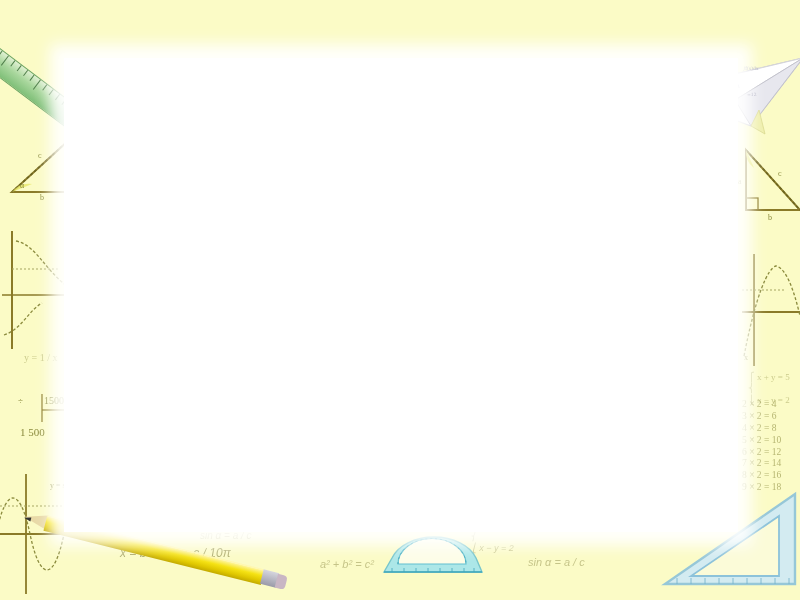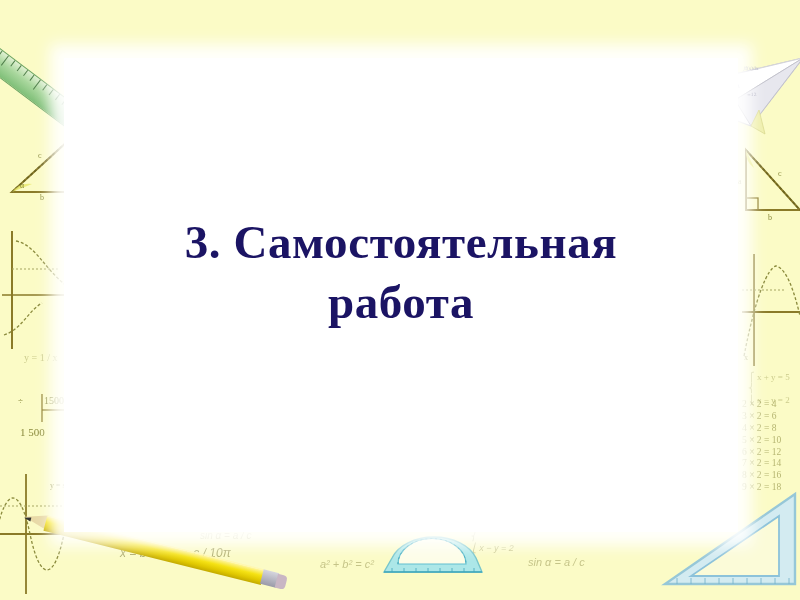--- a/index.html
+++ b/index.html
@@ -319,18 +319,14 @@
         <line x1="106" y1="98" x2="106" y2="104"></line>
           <line x1="120" y1="98" x2="120" y2="104"></line>
         <line x1="134" y1="98" x2="134" y2="104"></line>
       </g>
     </svg>
 
   </div>
 
   <div id="panel"></div>
 
-  <div id="title-block">
-    <span class="line">3. Самостоятельная</span>
-    <span class="line">работа</span>
-  </div>
 
 </div>
 
 </body></html>

